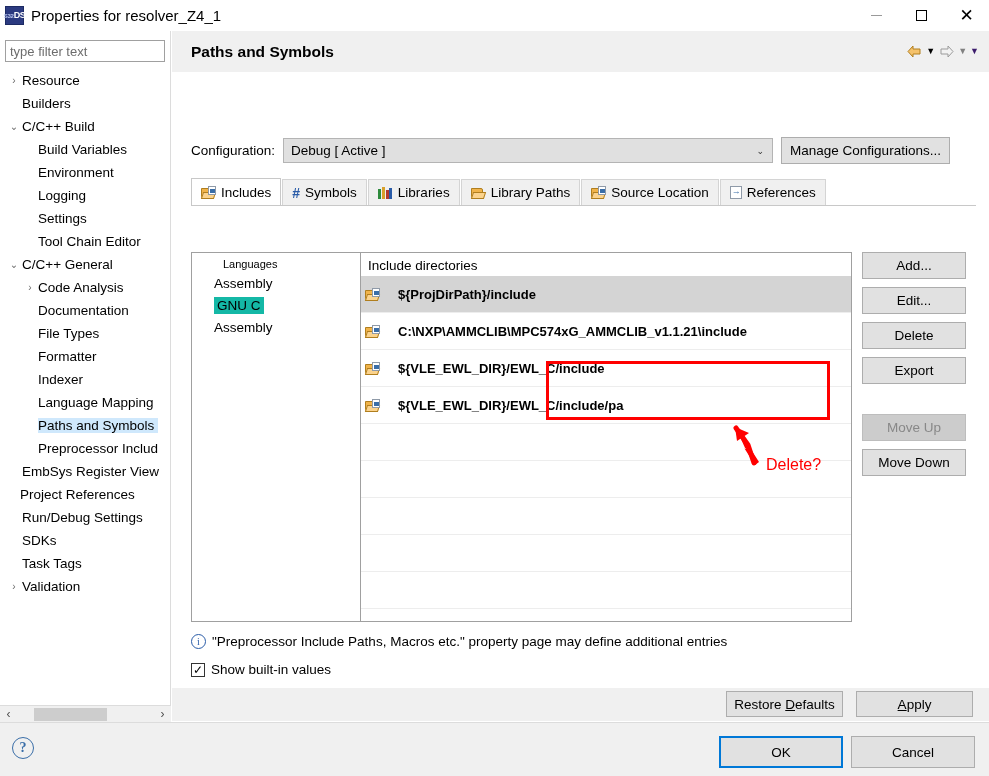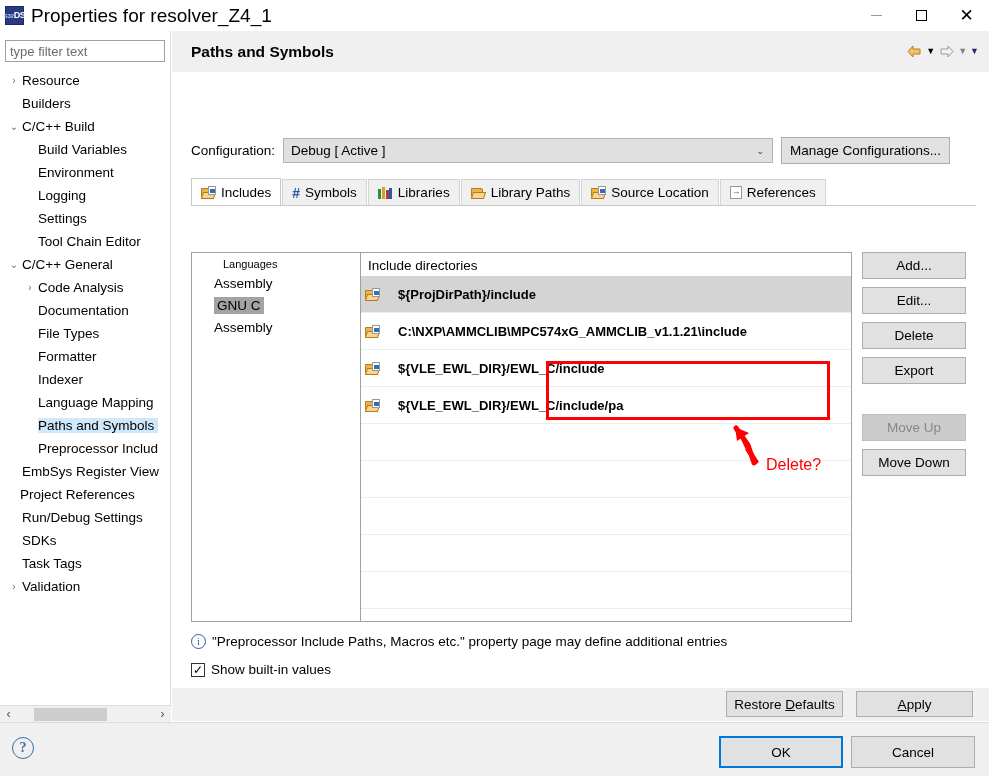--- a/index.html
+++ b/index.html
@@ -29,21 +29,21 @@
     width: 19px; height: 19px; margin-left: 5px; margin-right: 7px;
     background: #2b3a80;
     border: 1px solid #1c2a63;
     position: relative; flex: none;
     display: flex; 
     align-items: center; justify-content: center;
     line-height: 1;
   }
   .app-icon .l1 { font-size: 6px; color: #b9c6ef; letter-spacing: -0.3px; font-weight: bold; }
   .app-icon .l2 { font-size: 9px; color: #ffffff; font-weight: bold; letter-spacing: -0.5px; }
-  .title-text { font-size: 19px; color: #000; }
+  .title-text { font-size: 15px; color: #000; }
   .win-controls { margin-left: auto; display: flex; height: 31px; }
   .win-btn {
     width: 45px; height: 31px;
     display: flex; align-items: center; justify-content: center;
     font-size: 13px; color: #000;
   }
   .win-btn.min { color: #9a9a9a; }
   .minline { width: 11px; height: 1px; background: #9a9a9a; display:block; }
   .maxbox { width: 11px; height: 11px; border: 1.3px solid #000; display:block; }
   .closex { font-size: 17px; line-height: 1; font-weight: 300; }
@@ -194,21 +194,21 @@
     border: 1px solid #a0a0a0; background: #fff;
     overflow: hidden;
   }
   .lang-head {
     font-size: 11px; padding: 5px 0 3px 7px; margin-left: 24px;
   }
   .lang-item {
     font-size: 13.5px; height: 22px; line-height: 22px;
     padding-left: 22px; white-space: nowrap;
   }
-  .lang-item .hl { background: #a3a3a3; padding: 1px 3px; }
+  .lang-item .hl { background: #14b8a6; padding: 1px 3px; }
 
   .inc-panel {
     position: absolute; left: 188px; top: 180px; width: 492px; height: 370px;
     border: 1px solid #a0a0a0; background: #fff;
     overflow: hidden;
   }
   .inc-head {
     font-size: 13.5px; padding: 5px 0 3px 7px; background: #fff;
   }
   .inc-row {

